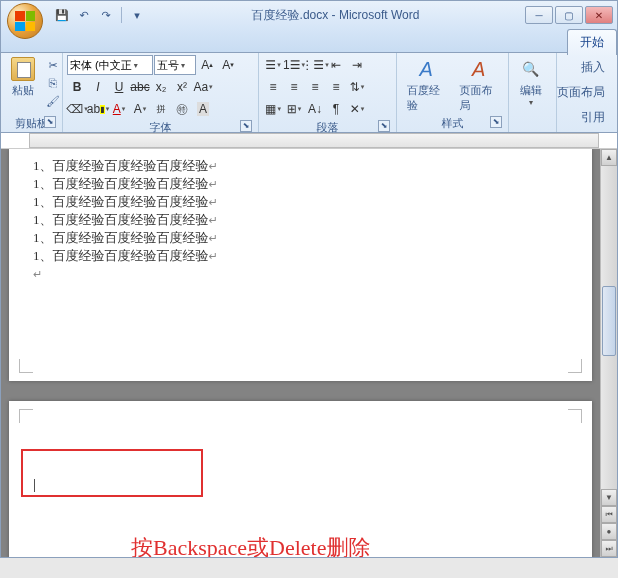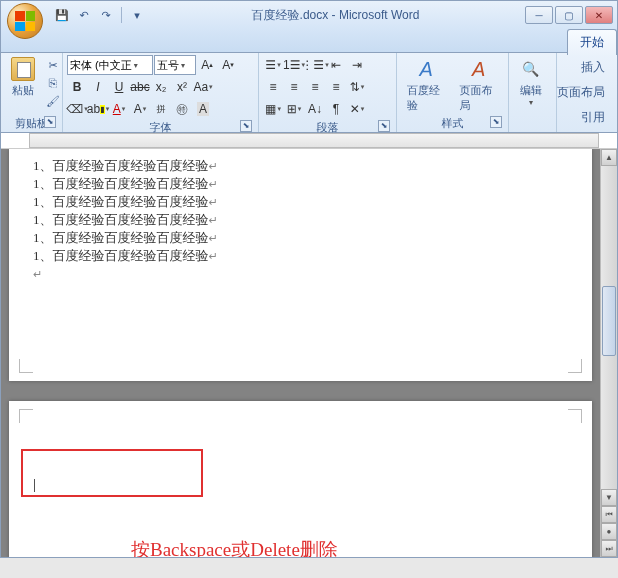--- a/index.html
+++ b/index.html
@@ -67,21 +67,21 @@
     
     .corner { position:absolute; width:14px; height:14px; border:1px solid #bbb; }
     .corner.bl { bottom:8px; left:10px; border-top:none; border-right:none; }
     .corner.br { bottom:8px; right:10px; border-top:none; border-left:none; }
     .corner.tl { top:8px; left:10px; border-bottom:none; border-right:none; }
     .corner.tr { top:8px; right:10px; border-bottom:none; border-left:none; }
     
     .red-box { position:absolute; border:2px solid #e03030; left:12px; top:48px; width:182px; height:48px; }
     .cursor-mark { position:absolute; left:24px; top:76px; font-size:14px; font-family:"SimSun"; }
     
-    .annotation { position:absolute; left:122px; bottom:18px; font-size:19px; color:#e03030; font-family:"SimSun","Microsoft YaHei"; }
+    .annotation { position:absolute; left:122px; bottom:18px; font-size:22px; color:#e03030; font-family:"SimSun","Microsoft YaHei"; }
     
     .nav-btns { display:flex; flex-direction:column; }
   </style>
 </head>
 <body>
 
 <div class="window">
 
   <div class="titlebar">
     <div class="office-btn">

